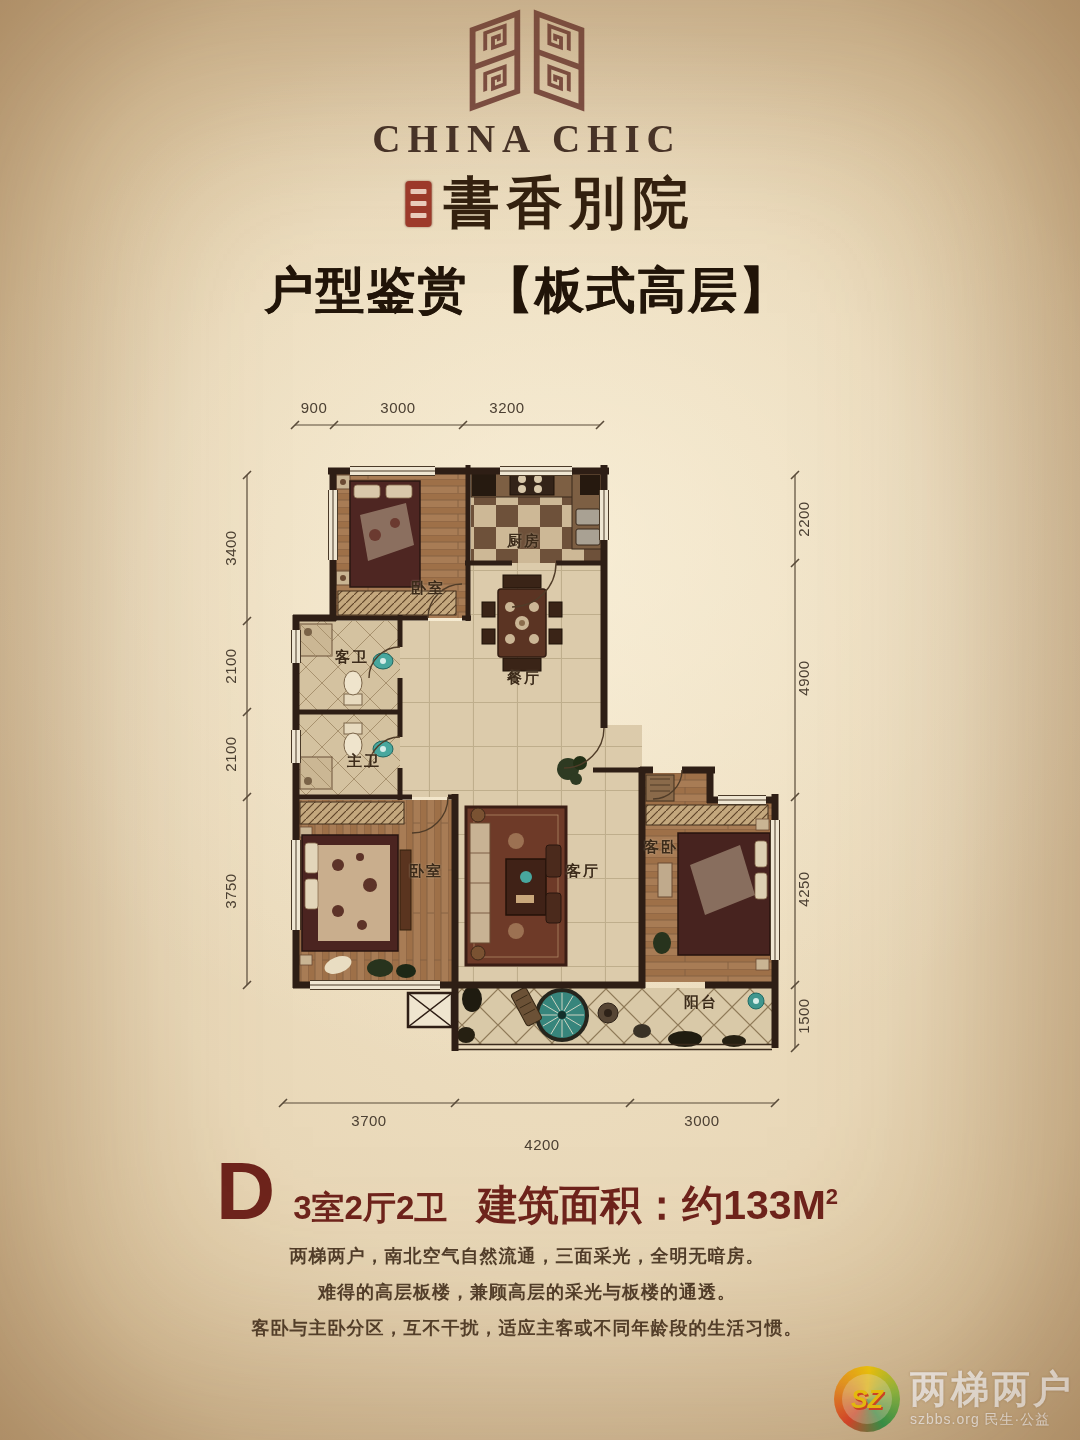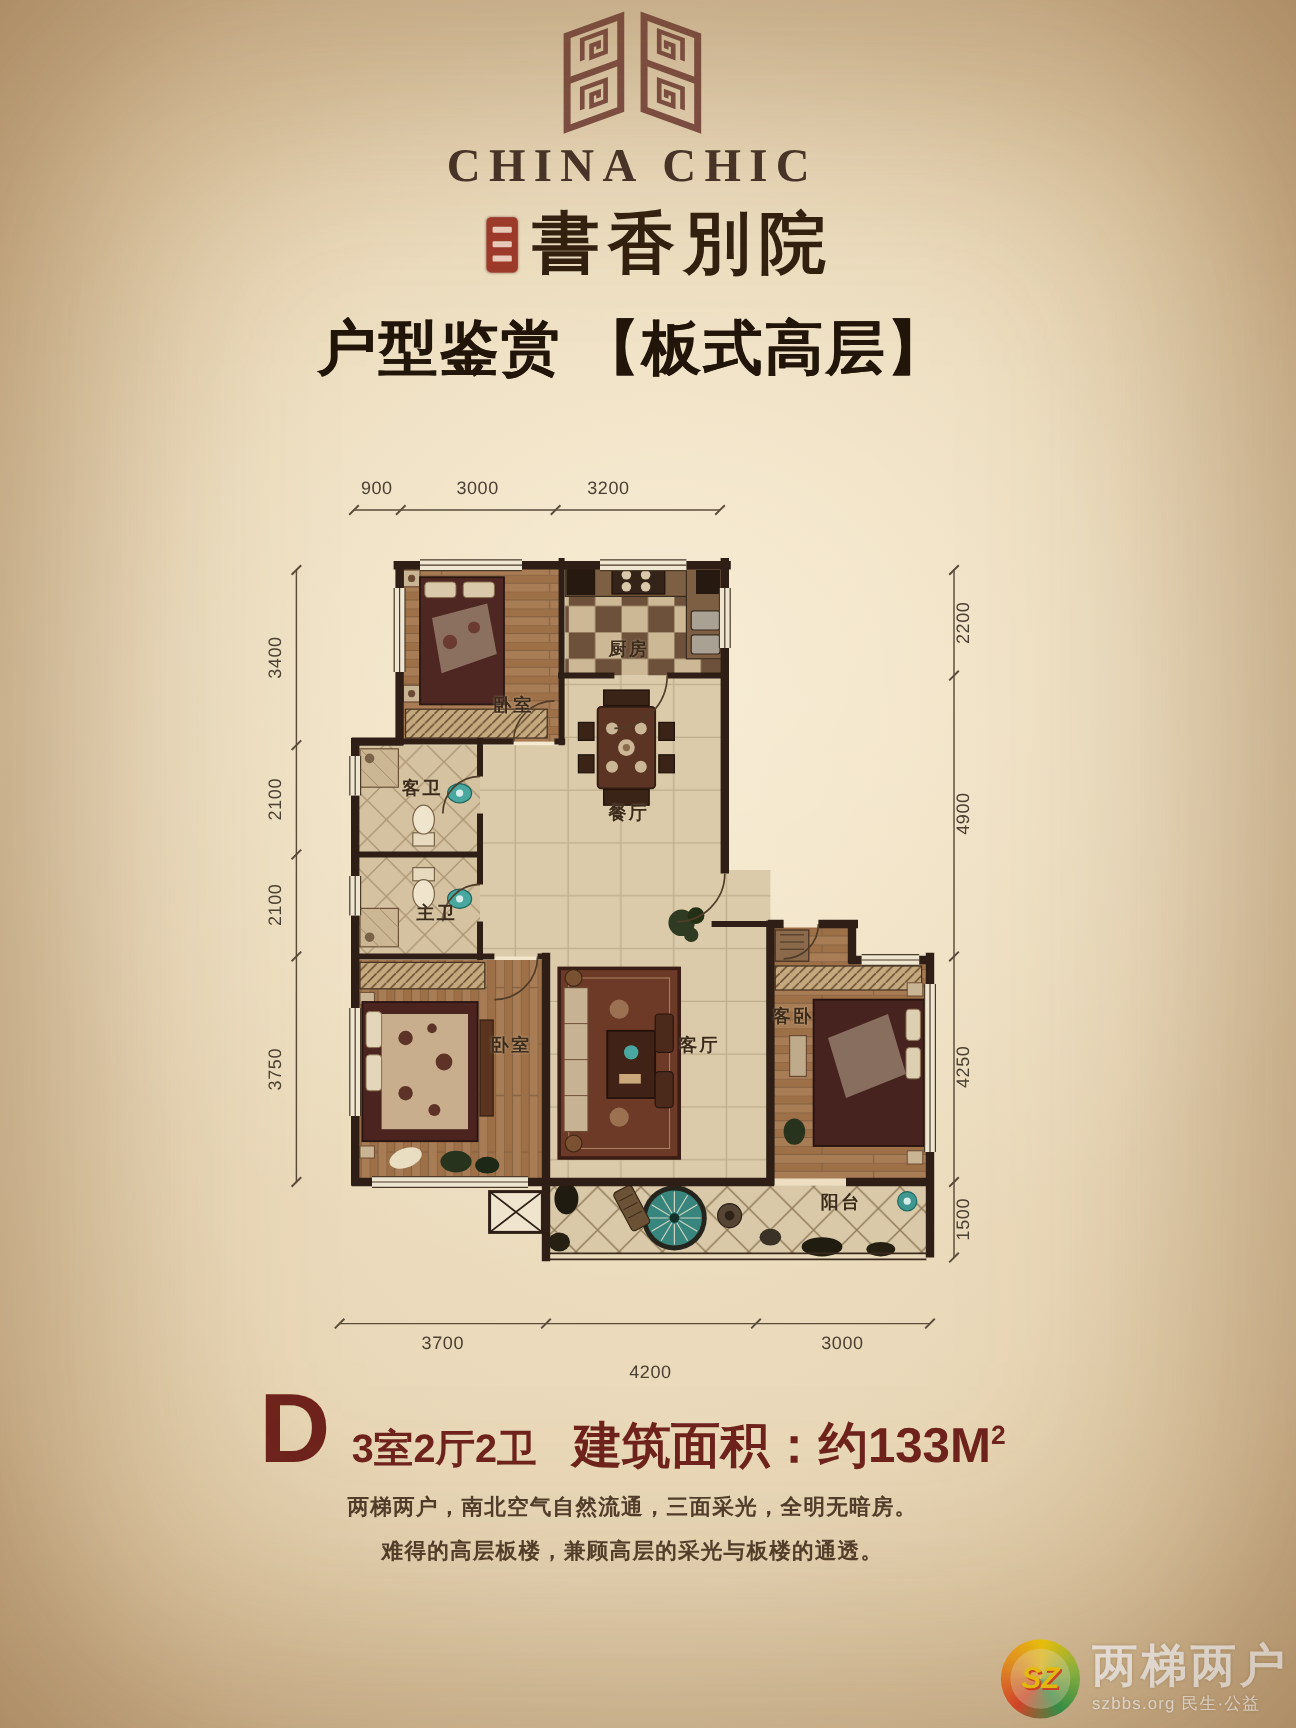--- a/index.html
+++ b/index.html
@@ -342,20 +342,21 @@
 
   <div class="abs cx unit-info">
     <span class="unit-letter">D</span>
     <span class="unit-layout">3室2厅2卫</span>
     <span class="unit-area"><span>建筑面积：约133M</span><sup>2</sup></span>
   </div>
 
   <div class="abs cx desc">
     <p>两梯两户，南北空气自然流通，三面采光，全明无暗房。</p>
     <p>难得的高层板楼，兼顾高层的采光与板楼的通透。</p>
+    <p>客卧与主卧分区，互不干扰，适应主客或不同年龄段的生活习惯。</p>
   </div>
 
   <div class="abs watermark">
     <div class="wm-logo">
       <div class="wm-inner">
           <span class="wm-sz">SZ</span>
         </div>
     </div>
     <div>
       <div class="wm-name">两梯两户</div>

